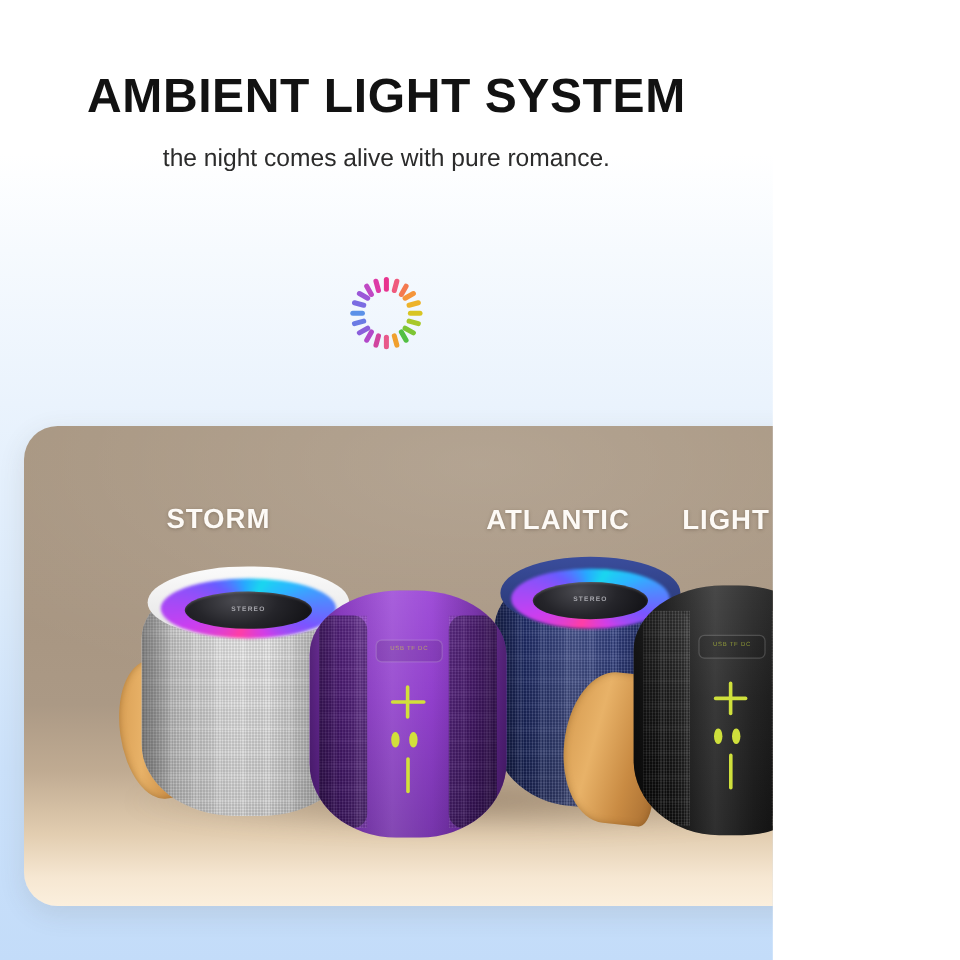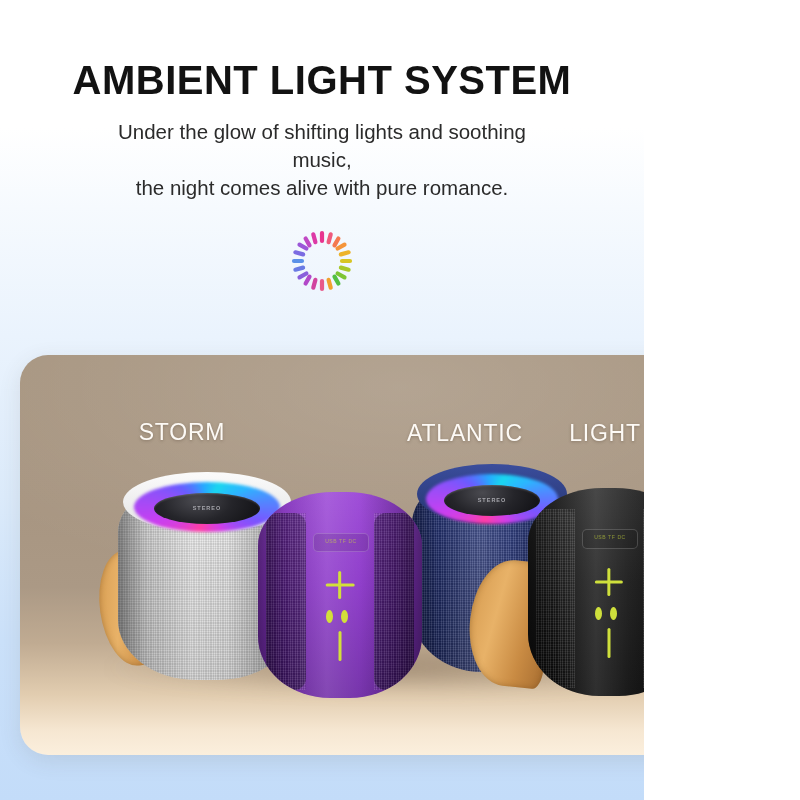--- a/index.html
+++ b/index.html
@@ -62,21 +62,21 @@
   .floor-shadow{
     position:absolute;left:8%;right:8%;bottom:52px;height:70px;
     background:radial-gradient(60% 50% at 50% 50%, rgba(90,70,50,0.40) 0%, rgba(90,70,50,0.16) 45%, rgba(90,70,50,0) 78%);
     filter:blur(8px);
   }
 
   
   .labels{position:absolute;left:0;top:0;width:760px;height:400px;pointer-events:none;}
   .lbl{
     position:absolute;transform:translateX(-50%);
-    color:#fdfaf6;font-weight:normal;font-size:23px;letter-spacing:0.8px;
+    color:#fdfaf6;font-weight:bold;font-size:23px;letter-spacing:0.8px;
     line-height:25px;
     text-shadow:0 1px 3px rgba(70,55,40,0.35);
   }
   .lbl.two{line-height:26px;}
 
   
   .spk{position:absolute;}
   .body{
     position:absolute;left:0;top:0;width:100%;height:100%;
     border-radius:46% 46% 44% 44% / 26% 26% 30% 30%;
@@ -175,21 +175,20 @@
   #strap-mid{left:470px;top:560px;width:78px;height:126px;z-index:3;transform:rotate(6deg);}
 </style>
 </head>
 <body>
 
 <div class="stage">
 
   <div class="headline">AMBIENT LIGHT SYSTEM</div>
 
   <div class="subhead">
-    <span class="subline">Under the glow of shifting lights and soothing music,</span>
     <span class="subline">the night comes alive with pure romance.</span>
   </div>
 
   <div class="tagwrap">
     <span class="ring-icon">
       <svg viewBox="0 0 66 66" width="66" height="66" aria-hidden="true">
         <g stroke-linecap="round" stroke-width="4.2">
           <line x1="33" y1="5" x2="33" y2="13" stroke="#e8348f"></line>
           <line x1="41.7" y1="6.4" x2="39.6" y2="14.1" stroke="#ef5a7d"></line>
           <line x1="49.4" y1="10.5" x2="45.5" y2="17.4" stroke="#f4794f"></line>

